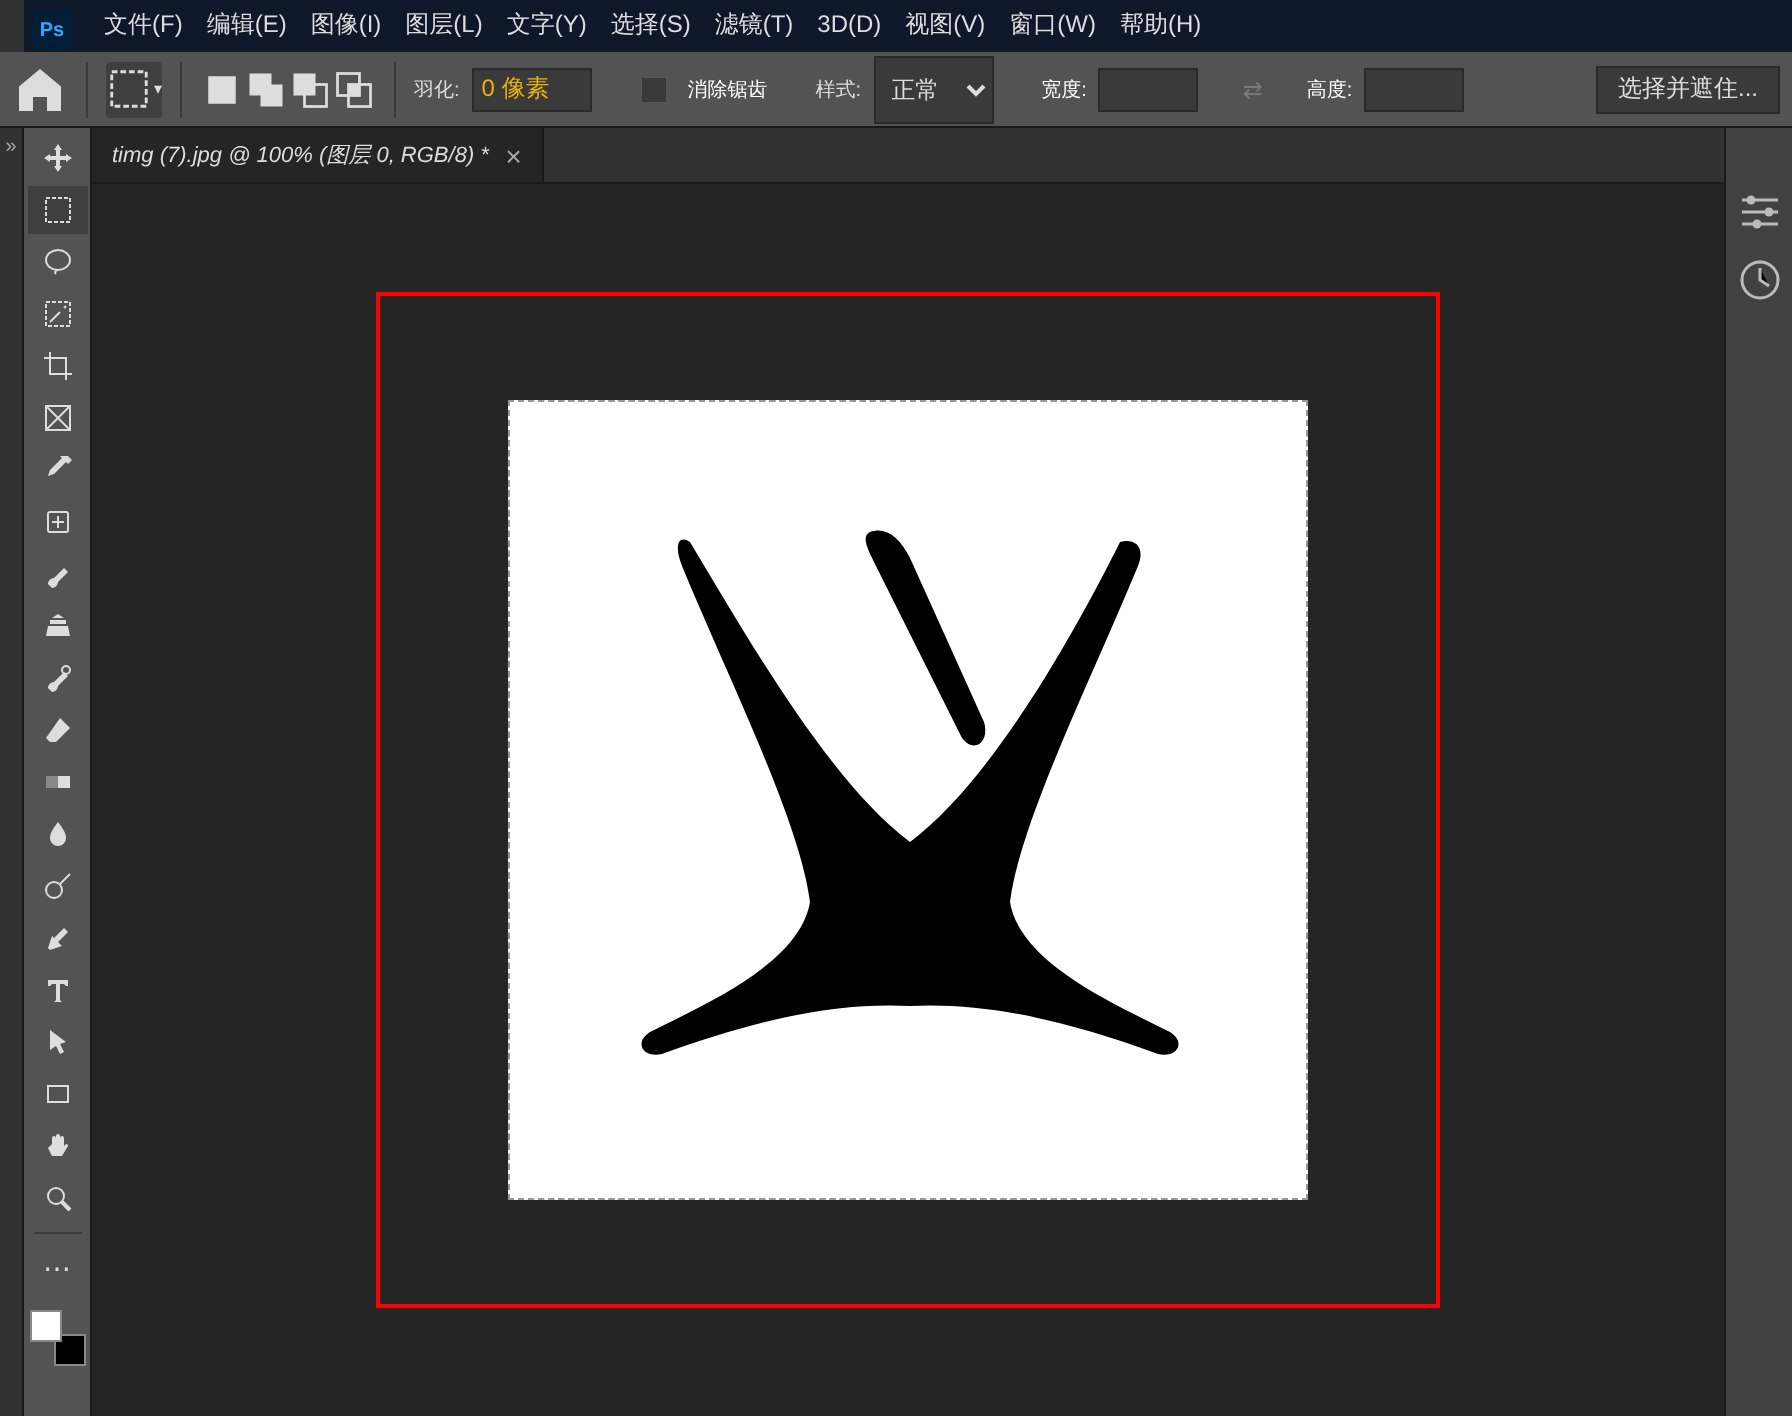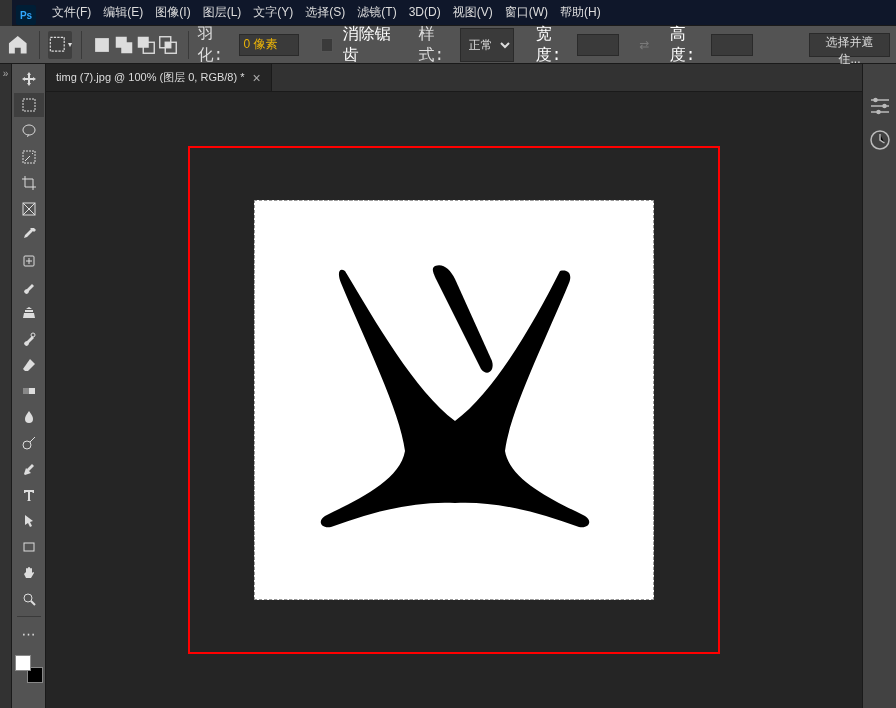--- a/index.html
+++ b/index.html
@@ -8,21 +8,21 @@
   
   .menubar { height: 26px; background: #0f172a; display: flex; align-items: flex-end; padding-left: 4px; border-bottom: 1px solid #1a1a1a; margin-left: 12px; }
   .ps-logo { width: 20px; height: 20px; background: #001e36; color: #31a8ff; font-size: 10px; font-weight: bold; display: flex; align-items: center; justify-content: center; margin-right: 10px; border-radius: 2px; }
   .menu-item { padding: 0 6px; color: #ddd; cursor: pointer; white-space: nowrap; line-height: 26px; }
 
   
   .optionsbar { height: 38px; background: #535353; display: flex; align-items: center; padding: 0 6px; border-bottom: 1px solid #1a1a1a; gap: 6px; }
   .opt-btn { width: 28px; height: 28px; display: flex; align-items: center; justify-content: center; color: #ddd; cursor: pointer; border-radius: 2px; }
   .opt-btn.active { background: #3f3f3f; }
   .opt-divider { width: 1px; height: 28px; background: #3a3a3a; margin: 0 3px; }
-  .opt-label { color: #ddd; font-size: 16px; font-family: Liberation Mono, monospace; }
+  .opt-label { color: #ddd; font-size: 10px; }
   .opt-input { background: #3a3a3a; border: 1px solid #2a2a2a; color: #eab308; height: 22px; width: 60px; padding: 0 4px; font-size: 12px; }
   .opt-label.disabled, .opt-input.disabled { color: #ffffff; }
   .opt-select { background: #3a3a3a; border: 1px solid #2a2a2a; color: #ddd; height: 34px; width: 60px; padding: 0 4px; font-size: 12px; }
   .opt-checkbox { width: 14px; height: 14px; border: 1px solid #555; background: #3a3a3a; margin-right: 4px; }
   .opt-field-box { background: #3a3a3a; border: 1px solid #2a2a2a; height: 22px; width: 50px; }
   .opt-button { background: #3a3a3a; border: 1px solid #2a2a2a; color: #ddd; height: 24px; padding: 0 10px; font-size: 12px; cursor: pointer; margin-left: 44px; }
   .opt-swap-icon { color: #7a7a7a; }
 
   
   .main { display: flex; height: calc(708px - 26px - 38px); }
@@ -36,21 +36,21 @@
   .tool.active { background: #3f3f3f; }
   .tool svg { width: 16px; height: 16px; }
   .toolbar-divider { width: 24px; height: 1px; background: #3a3a3a; margin: 4px 0; }
   .color-swatch-area { margin-top: 8px; position: relative; width: 28px; height: 28px; }
   .swatch-back { position: absolute; right: 0; bottom: 0; width: 16px; height: 16px; background: #000; border: 1px solid #888; }
   .swatch-front { position: absolute; left: 0; top: 0; width: 16px; height: 16px; background: #fff; border: 1px solid #888; }
 
   
   .doc-area { flex: 1; background: #252525; display: flex; flex-direction: column; }
   .tabbar { height: 28px; background: #323232; display: flex; align-items: flex-end; border-bottom: 1px solid #1a1a1a; }
-  .doc-tab { background: #252525; color: #ddd; padding: 6px 10px; font-size: 11px; display: flex; align-items: center; gap: 8px; border-top: 1px solid #1a1a1a; border-right: 1px solid #1a1a1a; }
+  .doc-tab { background: #252525; color: #ddd; padding: 6px 10px; font-size: 11px; display: flex; align-items: center; gap: 8px; border-top: 1px solid #1a1a1a; border-right: 1px solid #1a1a1a; font-style: italic; }
   .tab-close { color: #aaa; cursor: pointer; font-size: 14px; line-height: 1; }
   .canvas-wrap { flex: 1; display: flex; align-items: center; justify-content: center; position: relative; background: #252525; }
   .red-box { border: 2px solid #ff0000; width: 532px; height: 508px; display: flex; align-items: center; justify-content: center; position: absolute; }
   .artboard { width: 400px; height: 400px; background: #fff; position: relative; border: 1px dashed #555; }
   
   
   .marching { outline: 1px dashed #999; outline-offset: -1px; }
   
   
   .right-panel { width: 34px; background: #424242; border-left: 1px solid #1a1a1a; display: flex; flex-direction: column; align-items: center; padding-top: 30px; gap: 10px; }

